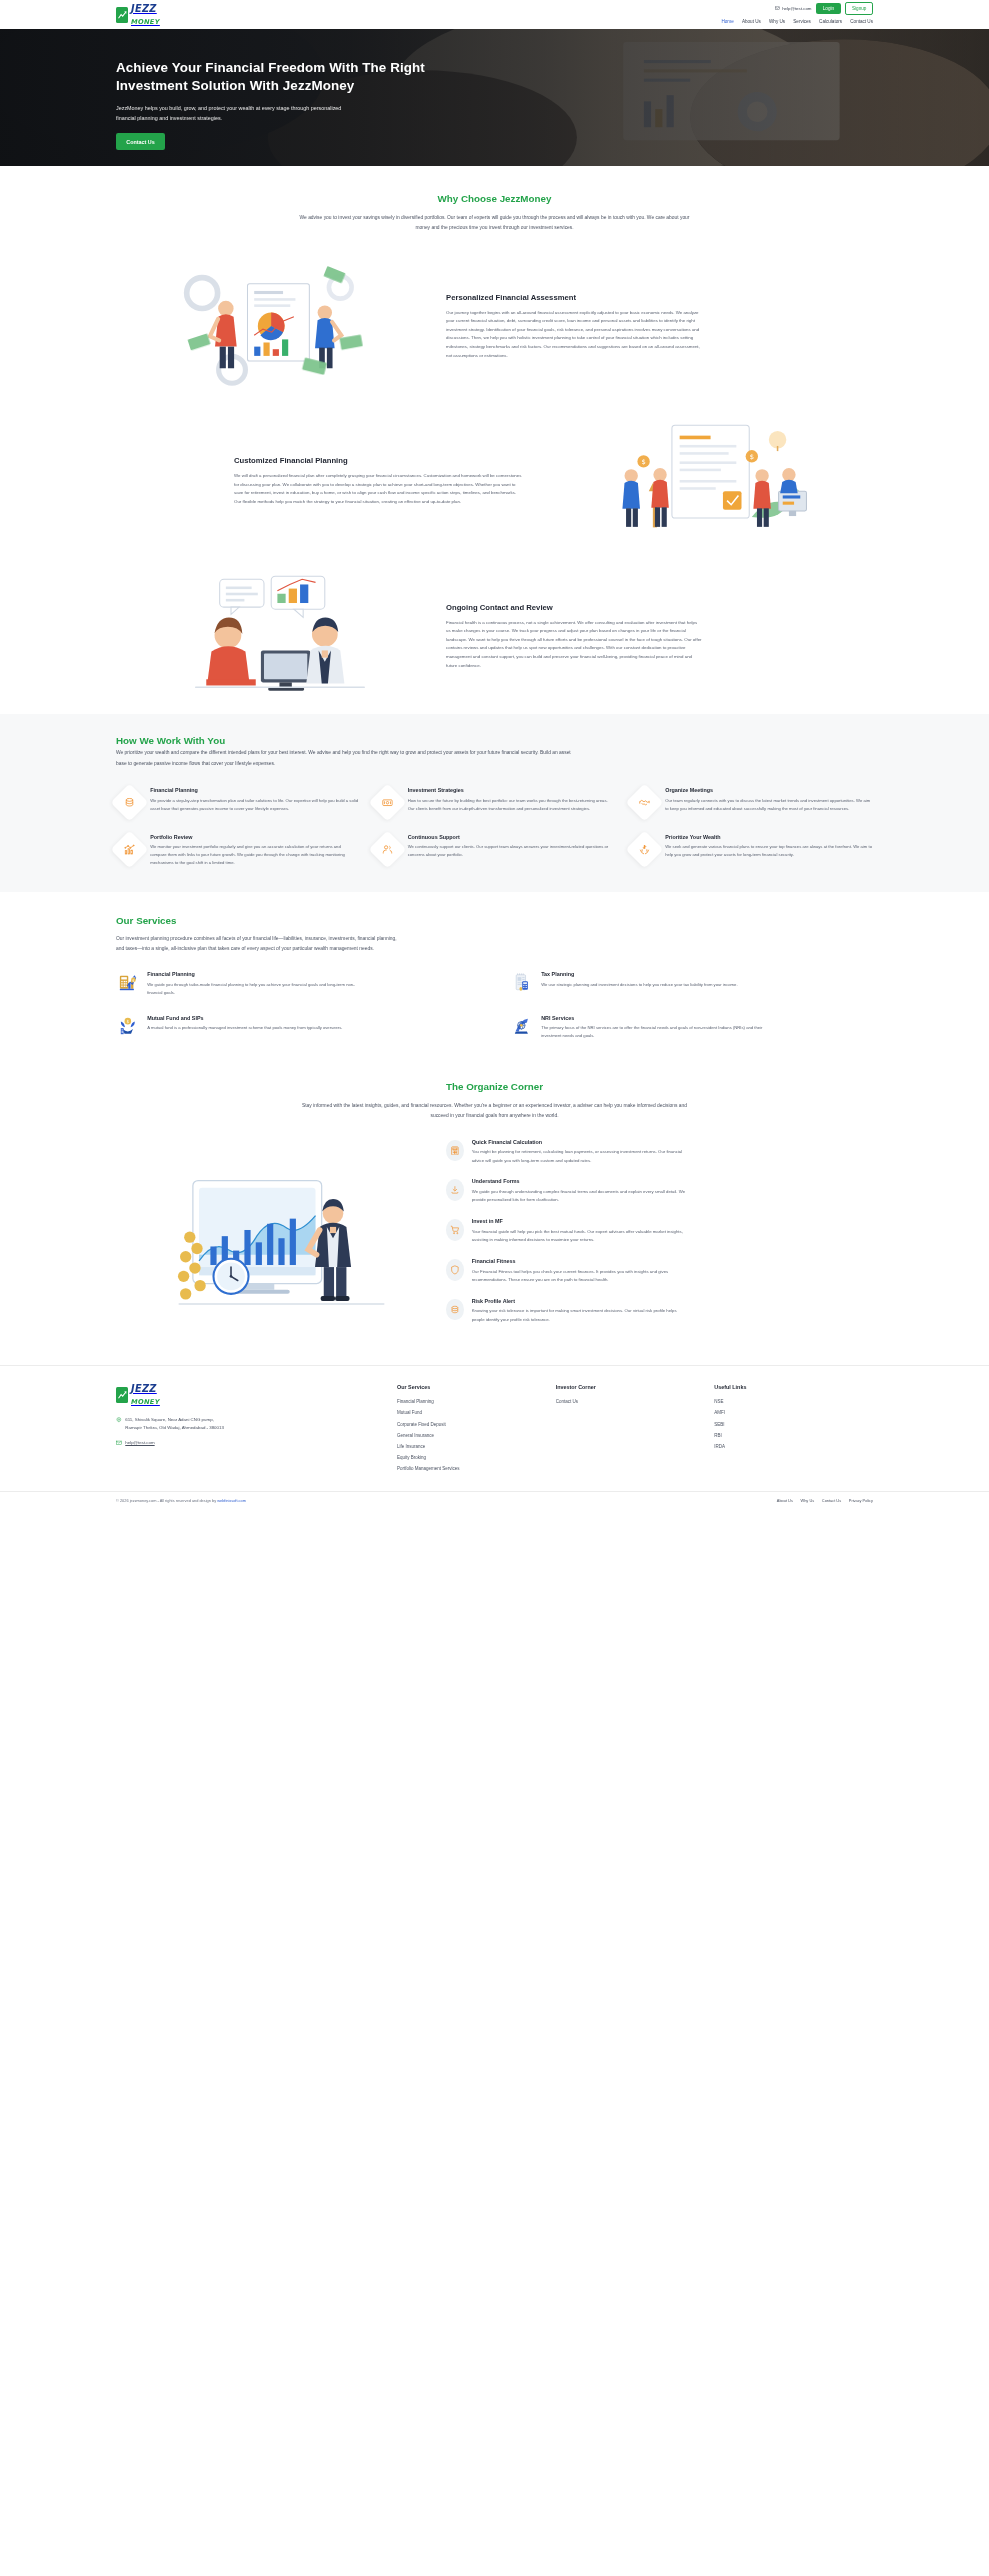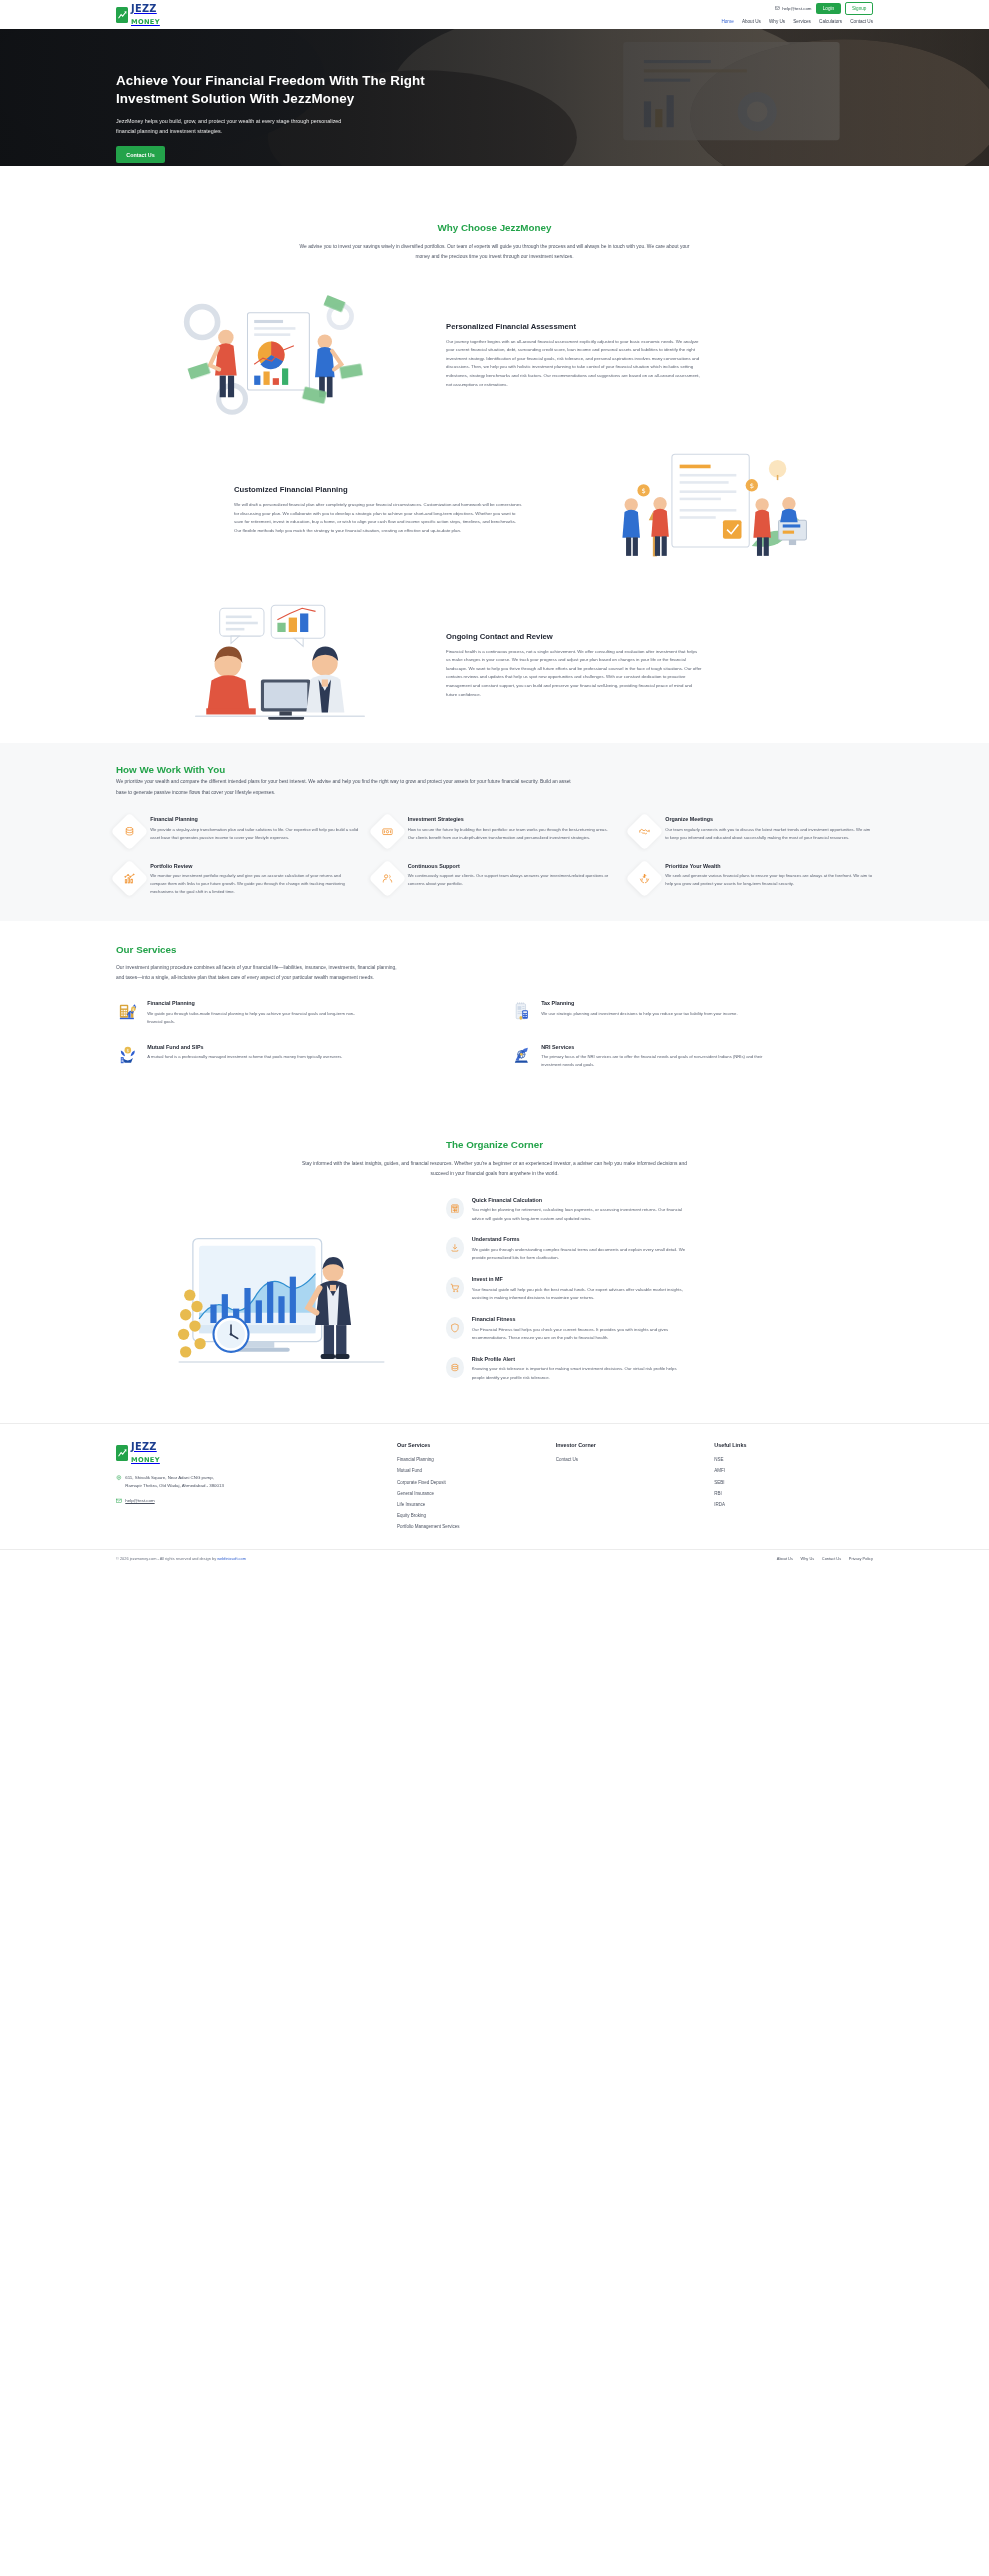--- a/index.html
+++ b/index.html
@@ -8,21 +8,21 @@
   body{
     font-family:"Liberation Sans", sans-serif;
     background:#ffffff;
     color:#2b2f38;
     -webkit-font-smoothing:antialiased;
   }
   .wrap{width:757px;margin:0 auto;}
   
   .site-header{height:29px;background:#fff;position:relative;}
   .hdr-inner{width:757px;margin:0 auto;height:29px;position:relative;}
-  .logo{position:absolute;left:0;top:4.1px;display:flex;align-items:center;gap:2.6px;}
+  .logo{position:absolute;left:0;top:4.1px;display:flex;align-items:center;gap:2.6px;font-style:italic;}
   .logo-mark{width:12.4px;height:16.5px;background:#23a34a;border-radius:1.5px;position:relative;}
   .logo-mark svg{position:absolute;left:1.5px;top:3.1px;}
   .logo-text{line-height:1;}
   .logo-jezz{font-size:9.8px;font-weight:bold;color:#1b3d8f;letter-spacing:0.3px;font-family:"DejaVu Sans",sans-serif;}
   .logo-money{font-size:6.7px;font-weight:bold;color:#23a34a;letter-spacing:0.3px;font-family:"DejaVu Sans",sans-serif;display:block;margin-top:5px;}
   .hdr-top{position:absolute;right:0;top:2.1px;display:flex;align-items:center;gap:4.6px;}
   .hdr-email{font-size:4.4px;color:#3d4452;display:flex;align-items:center;gap:2.1px;}
   .btn-login{background:#23a34a;color:#fff;font-size:4.6px;border:none;border-radius:2.1px;padding:3.1px 6.7px;cursor:pointer;font-family:"Liberation Sans",sans-serif;}
   .btn-signup{background:#fff;color:#23a34a;font-size:4.6px;border:0.5px solid #23a34a;border-radius:2.1px;padding:3.1px 5.7px;cursor:pointer;font-family:"Liberation Sans",sans-serif;}
   .hdr-nav{position:absolute;right:0;top:18.5px;display:flex;gap:8.2px;}
@@ -30,34 +30,34 @@
   .hdr-nav a.active{color:#2f5fd0;}
   
   .hero{
     height:137px;position:relative;overflow:hidden;
     background:
       linear-gradient(100deg, rgba(22,26,33,.93) 0%, rgba(30,34,42,.80) 34%, rgba(46,44,44,.52) 58%, rgba(58,53,48,.42) 100%),
       linear-gradient(160deg,#5a4b3c 0%,#8a7358 22%,#c6b49a 45%,#e3dcd2 62%,#b9a territory 63%,#7b6a58 100%);
     background-color:#6e5c49;
   }
   .hero-bg{position:absolute;inset:0;}
-  .hero-inner{position:relative;width:757px;margin:13px auto;padding-top:30px;}
+  .hero-inner{position:relative;width:757px;margin:0 auto;padding-top:30px;}
   .hero h1{
     font-size:13.4px;line-height:1.32;color:#fff;font-weight:bold;max-width:355px;
     letter-spacing:0.1px;
   }
   .hero p{font-size:5.4px;line-height:1.85;color:#e8e8e8;max-width:227px;margin-top:8.2px;}
   .hero-btn{
     margin-top:10.3px;display:inline-block;background:#23a34a;color:#fff;
     font-size:5.4px;font-weight:bold;padding:5.7px 10.3px;border:none;border-radius:2.1px;cursor:pointer;
     font-family:"Liberation Sans",sans-serif;
   }
   
   .sec{padding:0;}
-  .sec-title-c{text-align:center;margin-top:29px;}
+  .sec-title-c{text-align:center;}
   h2.green{color:#23a34a;font-size:9.8px;font-weight:bold;}
   .lead{font-size:4.9px;line-height:2.05;color:#4a5160;}
   .lead-c{max-width:392px;margin:9.3px auto 0;text-align:center;}
   
   .why{padding-top:27px;padding-bottom:15.5px;}
   
   .frow{display:flex;align-items:center;width:757px;margin:0 auto;}
   .frow .art{flex:0 0 330px;display:flex;justify-content:center;align-items:center;}
   .frow .copy{flex:1;}
   .frow h3{font-size:7.7px;font-weight:bold;color:#1f2430;margin-bottom:7.2px;}

